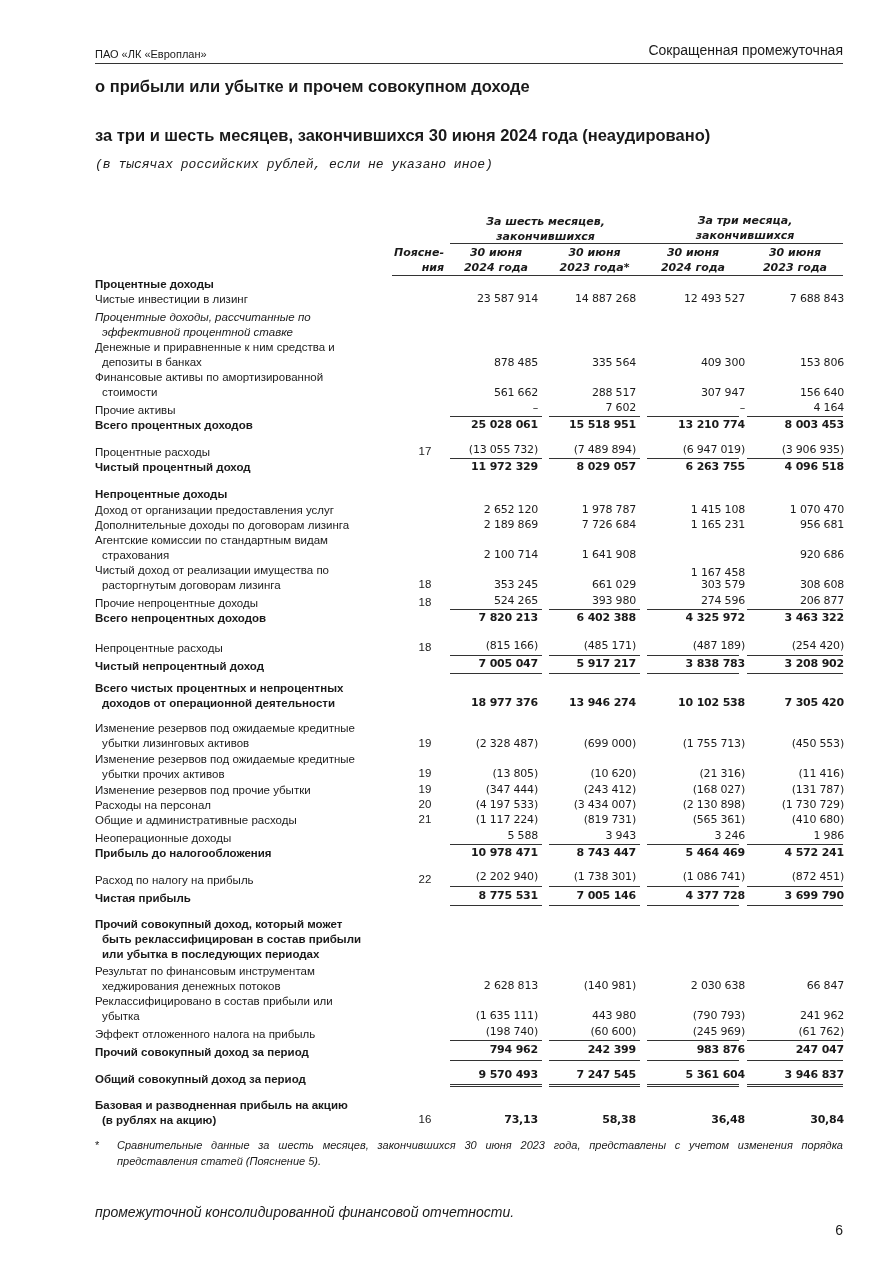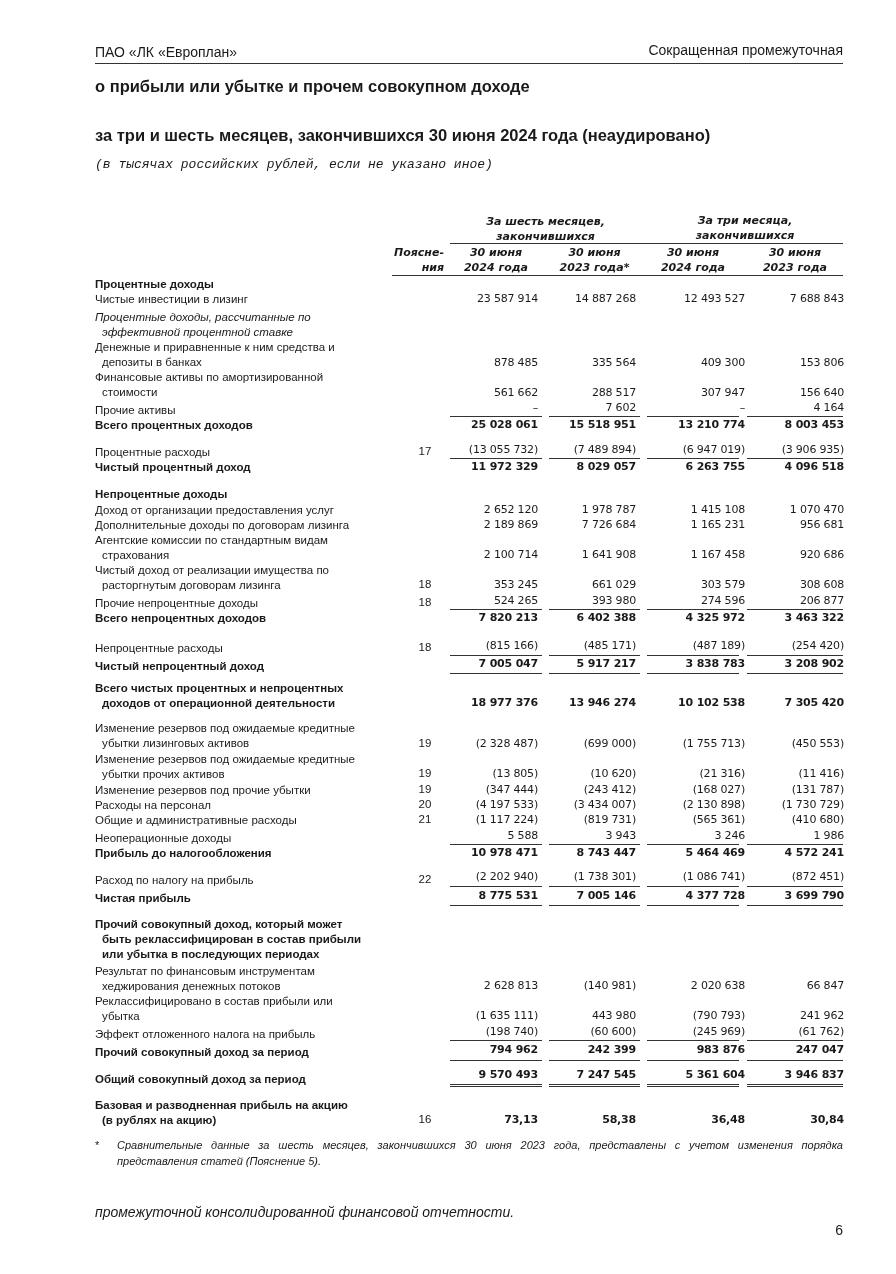--- a/index.html
+++ b/index.html
@@ -1,20 +1,20 @@
 <!DOCTYPE html>
 <html><head>
 <meta charset="utf-8">
 <style>
   * { box-sizing: border-box; margin: 0; padding: 0; }
   html, body { width: 896px; height: 1274px; background: #ffffff; }
   body { font-family: "DejaVu Sans", sans-serif; color: #1a1a1a; position: relative; overflow: hidden; }
 
   .page-header { position: absolute; left: 95px; top: 22px; width: 748px; height: 42px; border-bottom: 1px solid #333; }
-  .company { position: absolute; left: 0; bottom: 3px; font-family: "Liberation Sans", sans-serif; font-size: 14px; margin-top: 48px; }
+  .company { position: absolute; left: 0; bottom: 3px; font-family: "Liberation Sans", sans-serif; font-size: 11px; margin-top: 48px; }
   .doc-type { position: absolute; right: 0; bottom: 3px; text-align: right; font-family: "Liberation Sans", sans-serif; font-size: 14px; line-height: 19px; }
 
   .title { position: absolute; left: 95px; top: 75px; font-family: "Liberation Sans", sans-serif; font-weight: bold; font-size: 16.5px; line-height: 22px; }
   .subtitle { position: absolute; left: 95px; top: 126px; font-family: "Liberation Sans", sans-serif; font-weight: bold; font-size: 16.5px; }
   .units { position: absolute; left: 95px; top: 157px; font-family: Liberation Mono, monospace; font-style: italic; font-size: 13px; }
 
   
   .colhead { position: absolute; font-style: italic; font-weight: bold; font-size: 11px; text-align: center; line-height: 15px; }
   .grp-line { position: absolute; top: 243px; height: 1px; background: #333; }
   .hdr-line { position: absolute; top: 275px; left: 392px; width: 451px; height: 1px; background: #333; }
@@ -190,21 +190,21 @@
   <span class="v v4">956 681</span>
 </div>
 
 <div class="row" style="top:533px;">
   <span class="lbl">
     <span>Агентские комиссии по стандартным видам</span><br>
     <span style="padding-left:7px">страхования</span>
   </span>
   <span class="v v1" style="top:15px">2 100 714</span>
   <span class="v v2" style="top:15px">1 641 908</span>
-  <span class="v v3" style="top:15px">1 167 458</span>
+  <span class="v v3" style="top:33px">1 167 458</span>
   <span class="v v4" style="top:15px">920 686</span>
 </div>
 
 <div class="row" style="top:563px;">
   <span class="lbl">
     <span>Чистый доход от реализации имущества по</span><br>
     <span style="padding-left:7px">расторгнутым договорам лизинга</span>
   </span>
   <span class="note" style="top:15px">18</span>
   <span class="v v1" style="top:15px">353 245</span>
@@ -374,21 +374,21 @@
   </span>
 </div>
 
 <div class="row" style="top:964px;">
   <span class="lbl">
     <span>Результат по финансовым инструментам</span><br>
     <span style="padding-left:7px">хеджирования денежных потоков</span>
   </span>
   <span class="v v1" style="top:15px">2 628 813</span>
   <span class="v v2" style="top:15px">(140 981)</span>
-  <span class="v v3" style="top:15px">2 020 638</span>
+  <span class="v v3" style="top:15px">2 030 638</span>
   <span class="v v4" style="top:15px">66 847</span>
 </div>
 
 <div class="row" style="top:994px;">
   <span class="lbl">
     <span>Реклассифицировано в состав прибыли или</span><br>
     <span style="padding-left:7px">убытка</span>
   </span>
   <span class="v v1" style="top:15px">(1 635 111)</span>
   <span class="v v2" style="top:15px">443 980</span>

